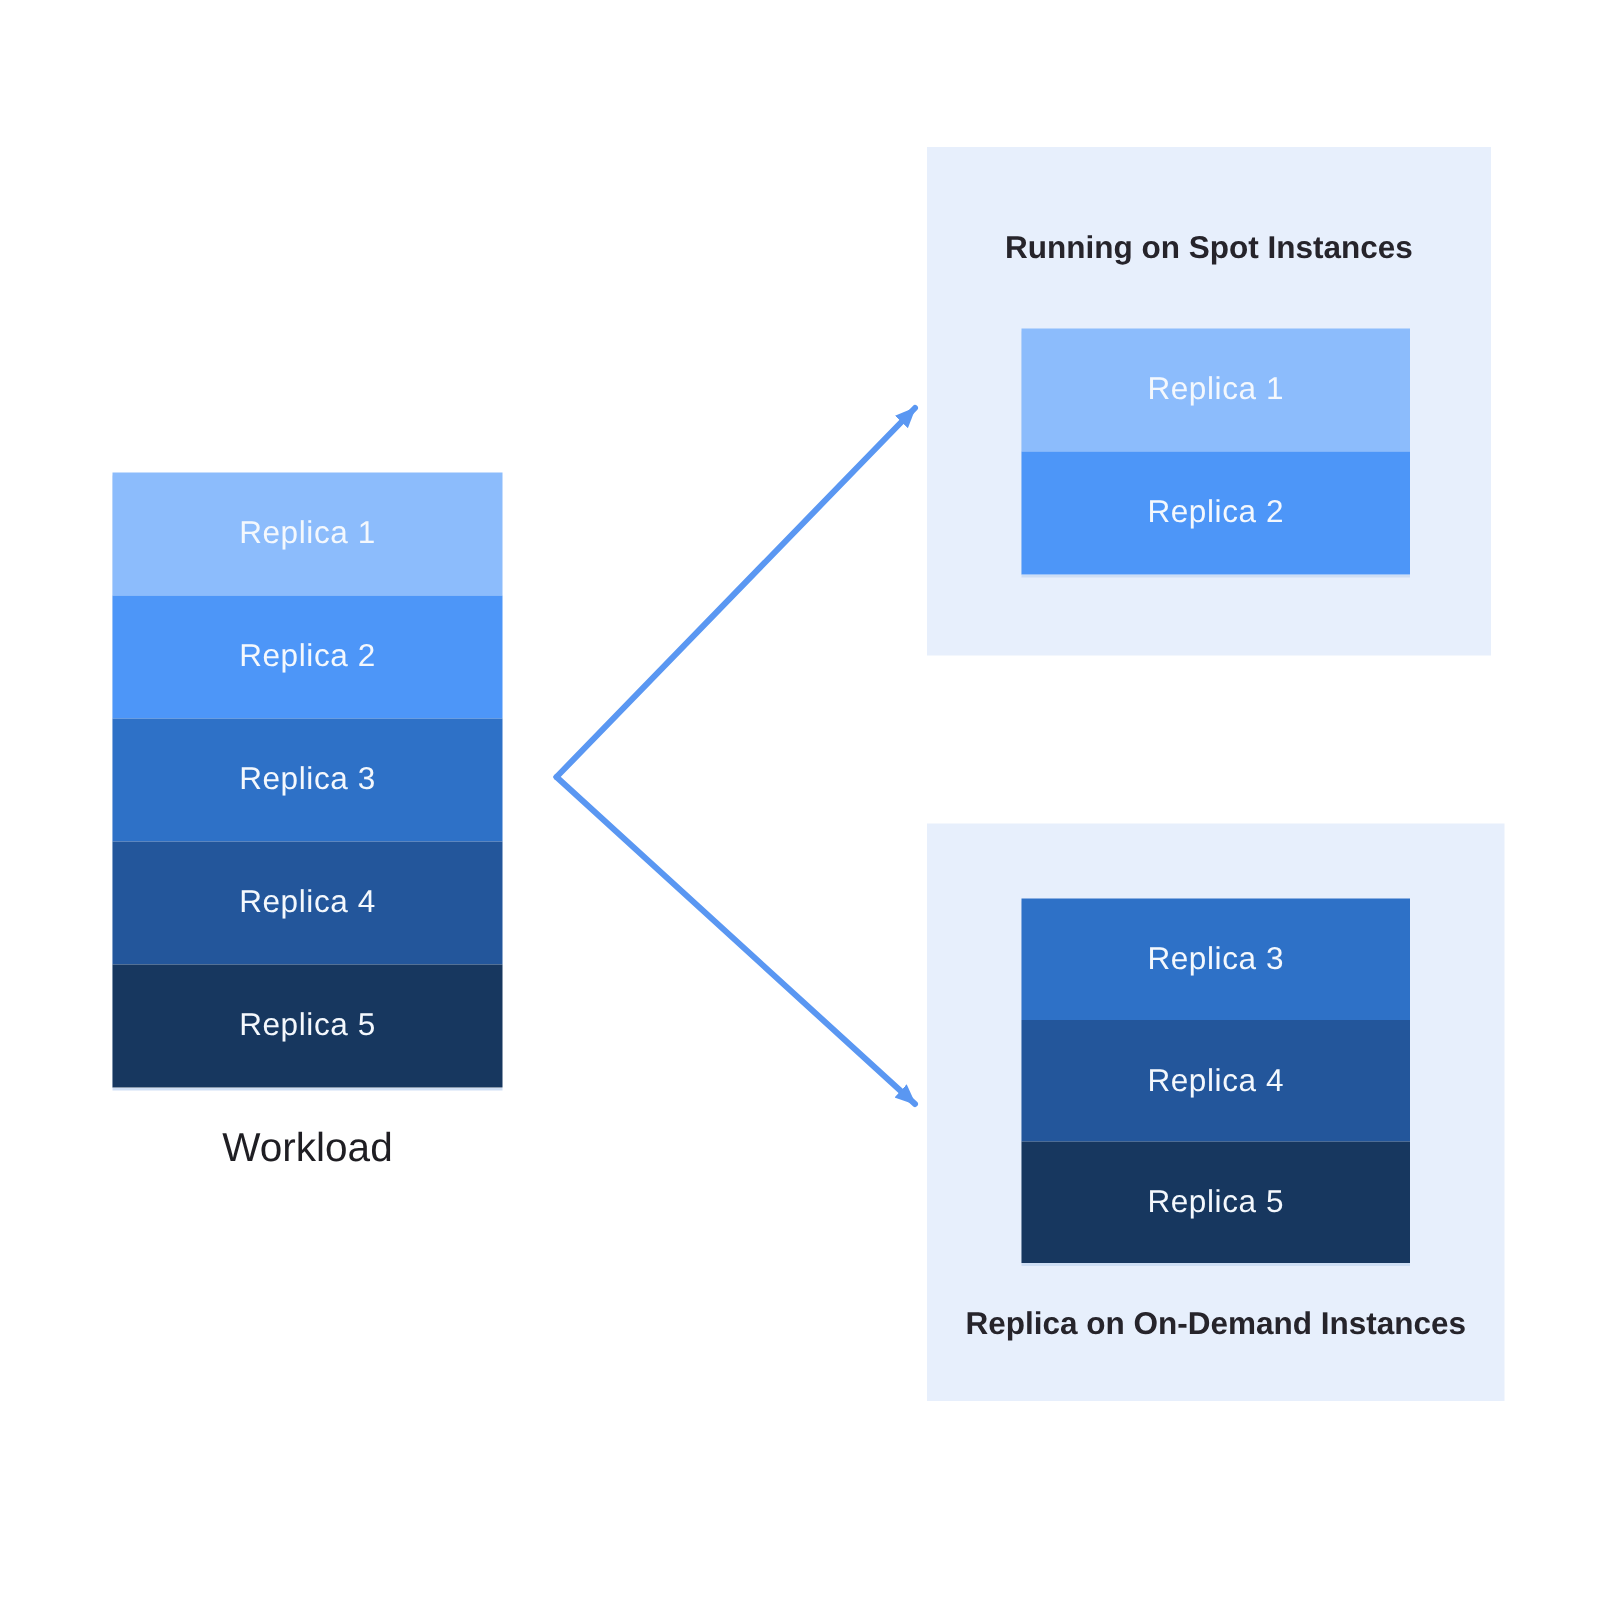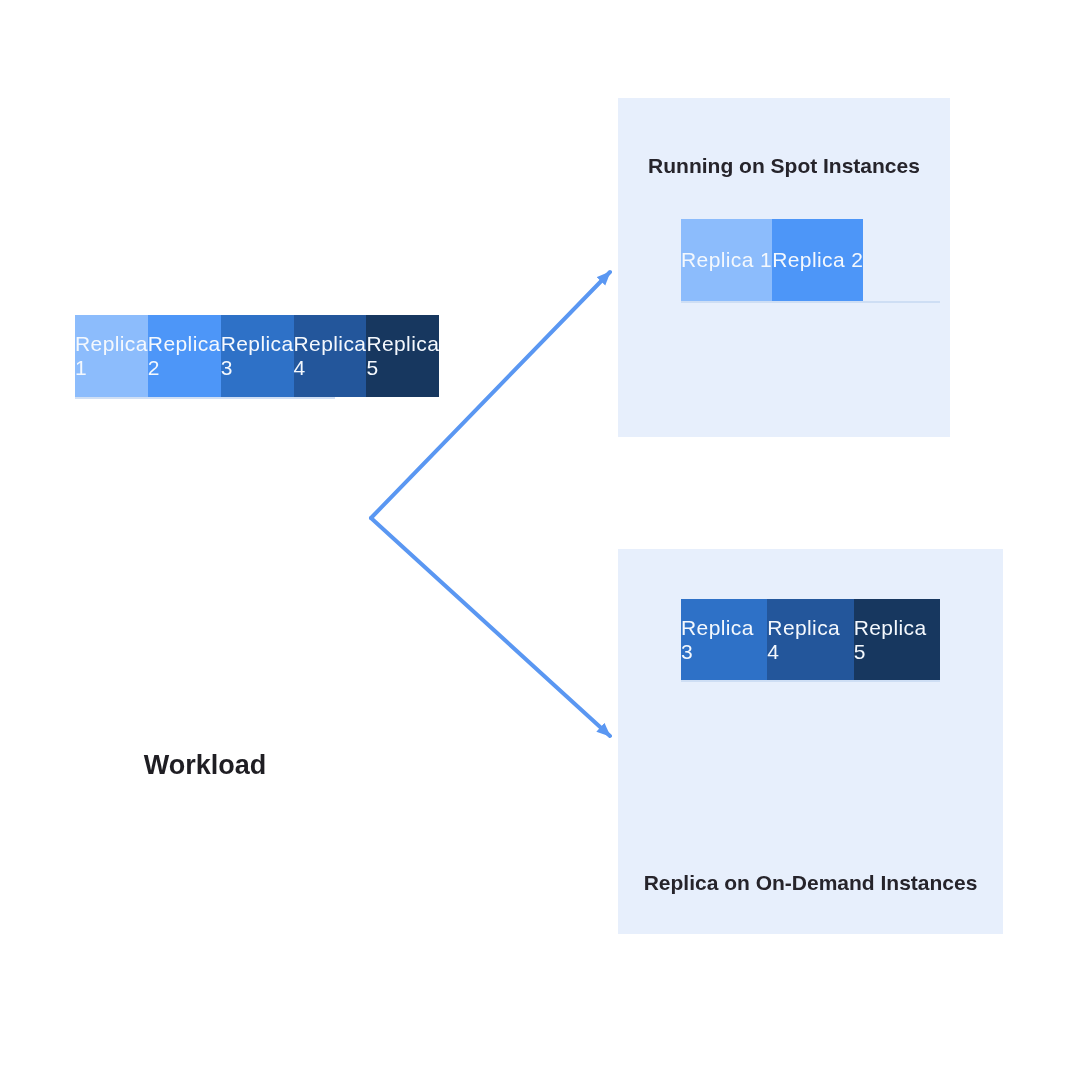--- a/index.html
+++ b/index.html
@@ -17,21 +17,21 @@
   }
   .arrows {
     position: absolute;
     left: 0;
     top: 0;
     pointer-events: none;
   }
   .stack {
     position: absolute;
     display: flex;
-    flex-direction: row;
+    flex-direction: column;
     box-shadow: 0 2px 0 rgba(203, 220, 243, 0.9);
   }
   .replica {
     height: 82px;
     display: flex;
     align-items: center;
     justify-content: center;
   }
   .replica-label {
     color: #f4f8fd;
@@ -44,30 +44,30 @@
     top: 315px;
     width: 260px;
   }
   .workload-caption {
     position: absolute;
     left: 75px;
     top: 750px;
     width: 260px;
     text-align: center;
     font-size: 27px;
-    font-weight: 700;
+    font-weight: 400;
     color: #1f1e23;
   }
   .panel {
     position: absolute;
   }
   .spot-panel {
     left: 618px;
     top: 98px;
-    width: 332px;
+    width: 376px;
     height: 339px;
   }
   .on-demand-panel {
     left: 618px;
     top: 549px;
     width: 385px;
     height: 385px;
   }
   .panel-title {
     position: absolute;

